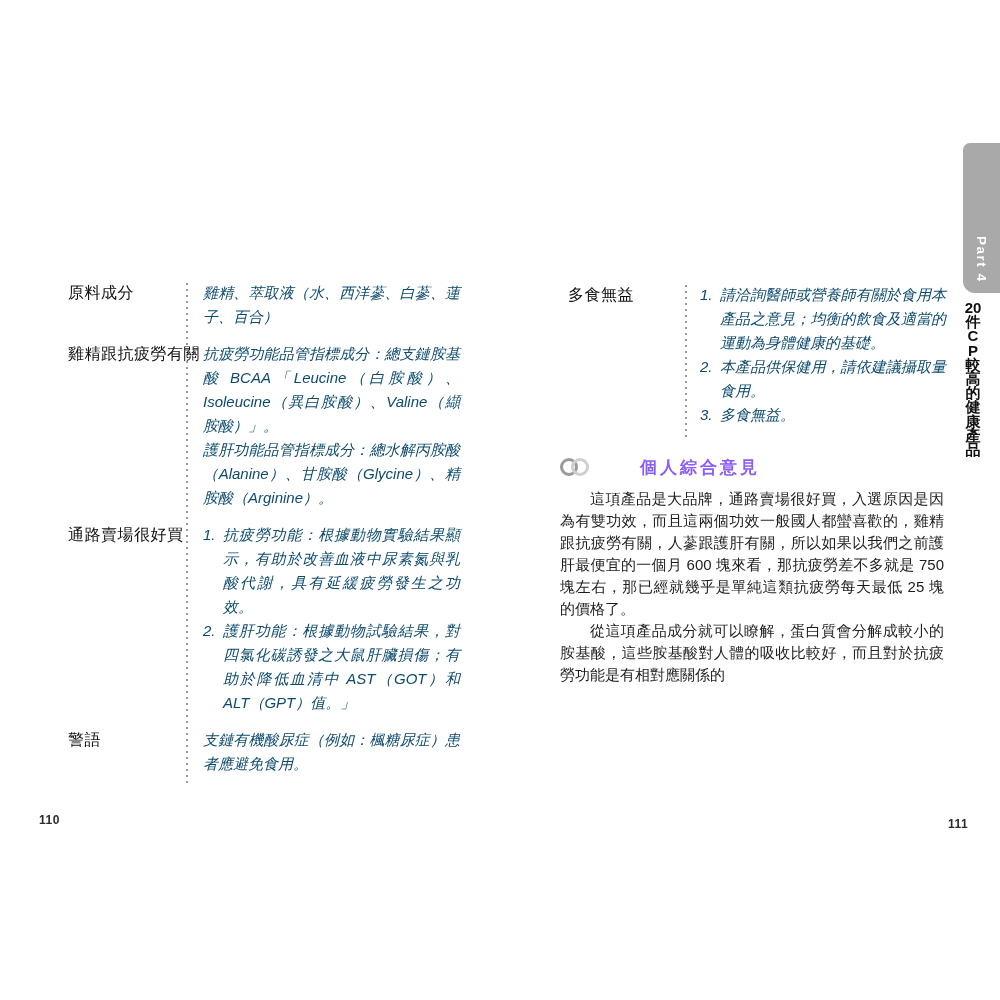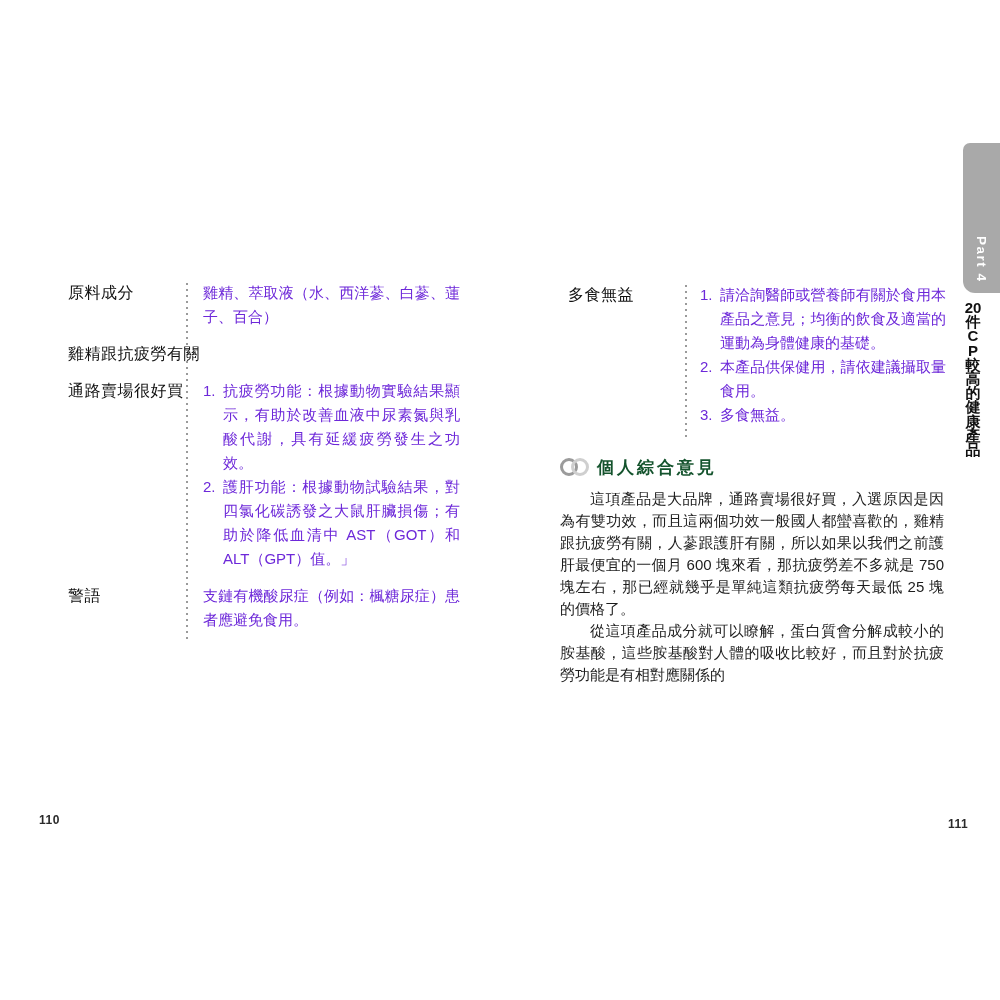--- a/index.html
+++ b/index.html
@@ -20,35 +20,35 @@
     background:repeating-linear-gradient(to bottom,#9a9a9a 0 2px,transparent 2px 6px);
   }
   .spec-table.left  .dotted-divider { left:118px; }
   .spec-table.right .dotted-divider { left:117px; }
   .trow { display:flex; margin-bottom:13px; }
   .tlabel {
     width:135px; flex:0 0 135px; font-weight:normal; font-size:16px;
     letter-spacing:0.5px; line-height:24px; color:#111;
   }
   .spec-table.right .tlabel { width:132px; flex:0 0 132px; }
-  .tcell { flex:1; font-size:15px; line-height:24px; color:#6d28d9; }
+  .tcell { flex:1; font-size:15px; line-height:24px; color:#0c4a6e;font-style:italic; }
   .tcell p { margin:0; text-align:justify; }
   .list-item { display:flex; }
   .list-item .marker { flex:0 0 20px; }
   .list-item .itext  { flex:1; text-align:justify; }
 
   
   .opinion { position:absolute; left:560px; top:454px; width:384px; }
   .opinion-head { display:flex; align-items:center; height:26px; }
   .rings { display:flex; align-items:center; margin-right:8px; }
   .ring  { width:12px; height:12px; border-radius:50%; border:3px solid #9b9b9b; background:transparent; }
   .ring.light { border-color:#cfcfcf; margin-left:-7px; }
   .opinion-title {
     font-family:"DejaVu Serif","Liberation Serif",serif;
-    font-size:17px; font-weight:600; color:#14532d; letter-spacing:3px;
+    font-size:17px; font-weight:600; color:#8b5cf6; letter-spacing:3px;margin-left:43px;
   }
   .opinion-body { margin-top:8px; }
   .opinion-body p {
     margin:0; font-size:15px; line-height:22px; text-indent:2em;
     text-align:justify; color:#1d1d1d;
   }
 
   
   .part-tab {
     position:absolute; right:0; top:143px; width:37px; height:150px;
@@ -83,20 +83,24 @@
 
     <div class="trow">
       <div class="tlabel">原料成分</div>
       <div class="tcell">
         <p>雞精、萃取液（水、西洋蔘、白蔘、蓮子、百合）</p>
       </div>
     </div>
 
     <div class="trow">
       <div class="tlabel">雞精跟抗疲勞有關</div>
+      <div class="tcell">
+        <p>抗疲勞功能品管指標成分：總支鏈胺基酸 BCAA「Leucine（白胺酸）、Isoleucine（異白胺酸）、Valine（纈胺酸）」。</p>
+        <p>護肝功能品管指標成分：總水解丙胺酸（Alanine）、甘胺酸（Glycine）、精胺酸（Arginine）。</p>
+      </div>
     </div>
 
     <div class="trow">
       <div class="tlabel">通路賣場很好買</div>
       <div class="tcell">
         <div class="list-item">
           <span class="marker">1.</span>
           <span class="itext">抗疲勞功能：根據動物實驗結果顯示，有助於改善血液中尿素氮與乳酸代謝，具有延緩疲勞發生之功效。</span>
         </div>
         <div class="list-item">

